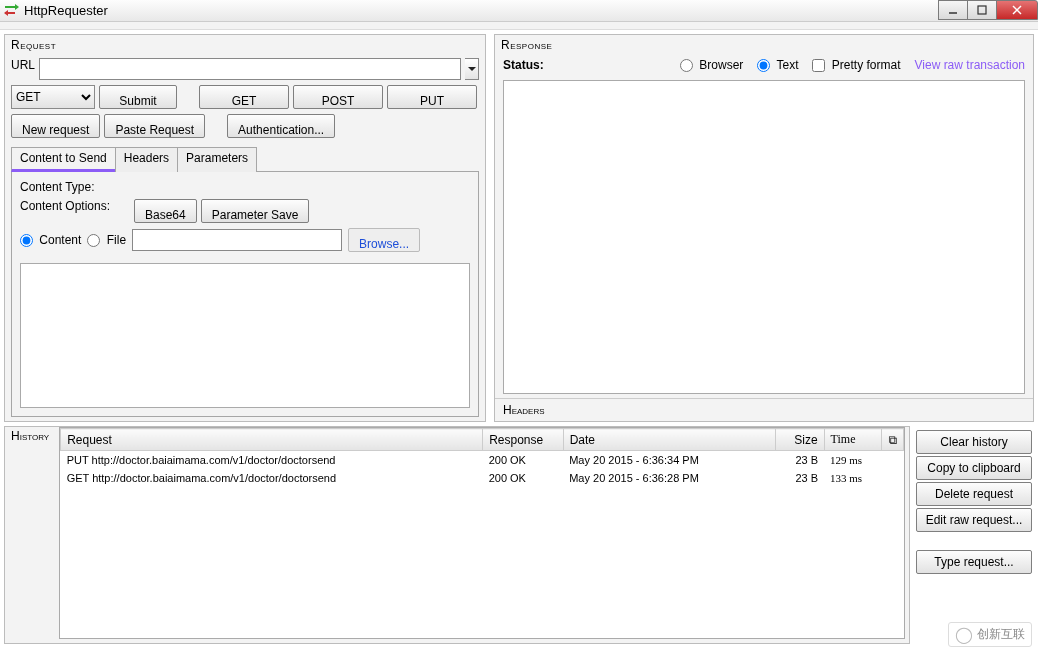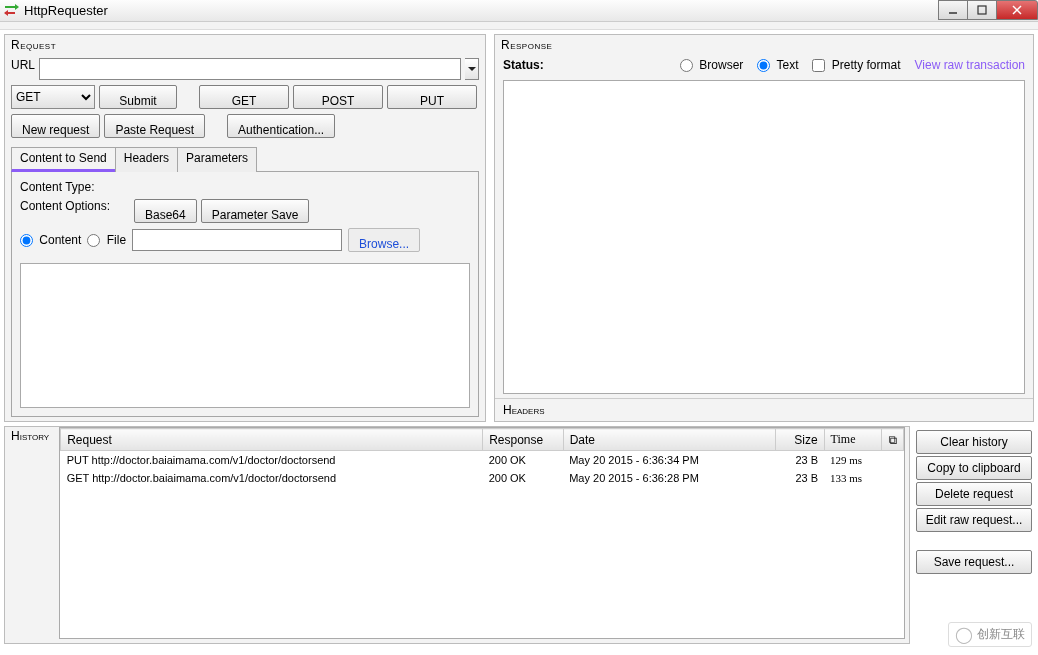--- a/index.html
+++ b/index.html
@@ -204,20 +204,20 @@
           </tbody>
       </table>
     </div>
   </div>
   <div class="side-btns">
     <button class="btn btn-full">Clear history</button>
     <button class="btn btn-full">Copy to clipboard</button>
     <button class="btn btn-full">Delete request</button>
     <button class="btn btn-full">Edit raw request...</button>
     <div class="gap"></div>
-    <button class="btn btn-full">Save request...</button>
+    <button class="btn btn-full">Type request...</button>
   </div>
 </div>
 
 <div class="watermark">
   <span class="glyph">◯</span>
   <span>创新互联</span>
 </div>
 
 </body></html>

